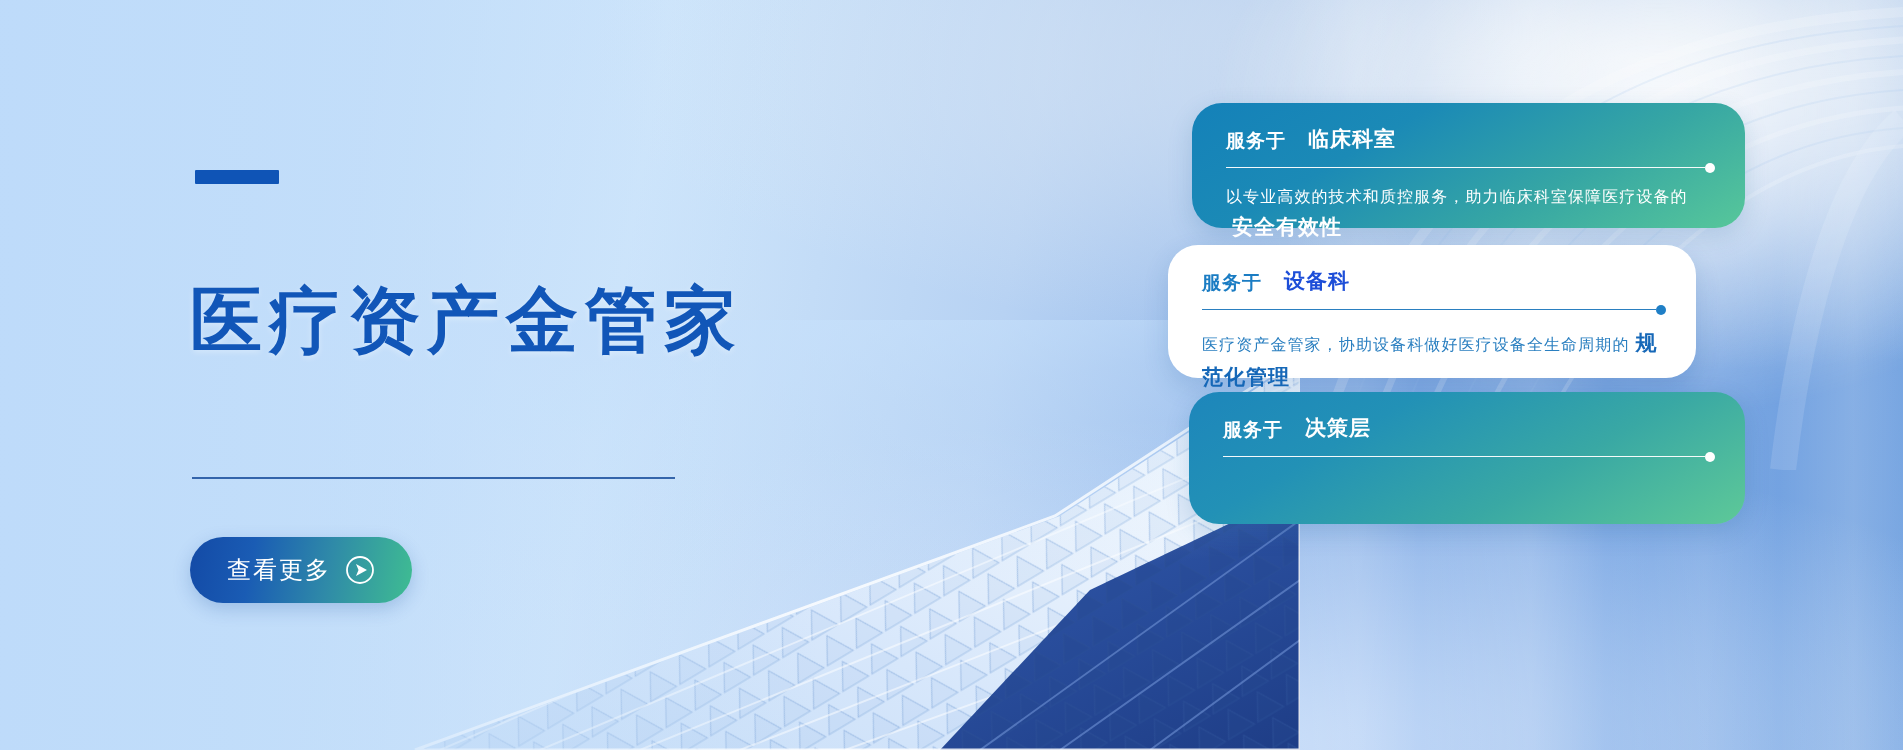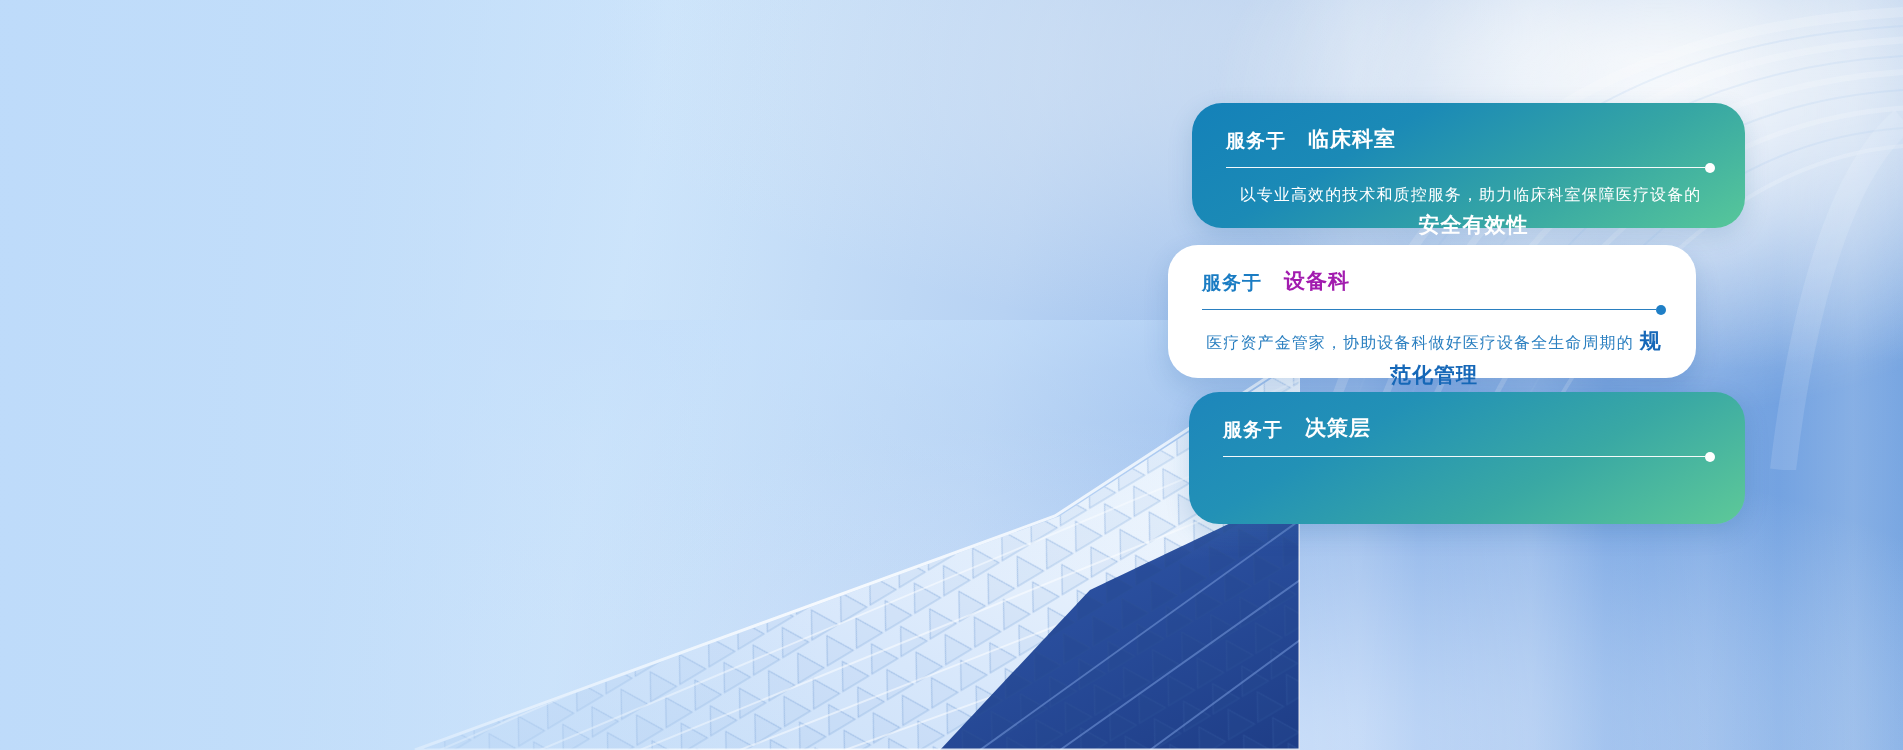--- a/index.html
+++ b/index.html
@@ -95,30 +95,30 @@
   .head-pre{font-size:19px;font-weight:700;letter-spacing:1px;
     font-family:"DejaVu Sans","Liberation Sans",sans-serif;}
   .head-main{font-size:21px;font-weight:700;letter-spacing:1px;
     font-family:"DejaVu Sans","Liberation Sans",sans-serif;}
 
   .card-line{position:relative;margin:13px 0 12px 0;height:9px;}
   .card-line .bar{position:absolute;left:0;right:10px;top:4px;height:1.4px;}
   .card-line .dot{position:absolute;right:0;top:0;width:10px;height:10px;border-radius:50%;}
 
   .card-body{font-size:16px;line-height:1.62;letter-spacing:1.1px;
-    font-family:Liberation Mono, monospace;font-weight:400;text-align:center;}
+    font-family:Liberation Sans, sans-serif;font-weight:400;}
   .hl{font-weight:700;font-size:21px;letter-spacing:1px;padding-left:6px;}
 
   .c1 .head-pre,.c1 .head-main,.c1 .card-body,.c1 .hl,
   .c3 .head-pre,.c3 .head-main,.c3 .card-body,.c3 .hl{color:#ffffff;}
   .c1 .card-line .bar,.c3 .card-line .bar{background:rgba(255,255,255,.95);}
   .c1 .card-line .dot,.c3 .card-line .dot{background:#ffffff;}
 
   .c2 .head-pre{color:#1a7cc3;}
-  .c2 .head-main{color:#a21caf;}
+  .c2 .head-main{color:#1d4ed8;}
   .c2 .card-body{color:#2a7fc0;}
   .c2 .hl{color:#1668b8;margin-top:26px;}
   .c2 .card-line .bar{background:#2a7fc0;}
   .c2 .card-line .dot{background:#1f7fc6;}
 </style>
 </head>
 <body>
 
 <div class="stage">
 
@@ -205,20 +205,35 @@
         </g>
       </g>
 
       <polygon points="1000,430 1000,36 755,196 115,430" fill="none" stroke="#ffffff" stroke-opacity="0.85" stroke-width="3"></polygon>
       <rect x="0" y="0" width="1000" height="300" fill="url(#fadeTop)"></rect>
     </svg>
   </div>
 
   <div class="bg-fade-left"></div>
 
+  <div class="left">
+    <div class="dash"></div>
+    <div class="title">医疗资产金管家</div>
+    <div class="rule"></div>
+
+    <div class="cta">
+      <span class="cta-label">查看更多</span>
+      <span class="cta-arrow">
+        <svg viewBox="0 0 30 30">
+          <circle cx="15" cy="15" r="13" fill="none" stroke="#ffffff" stroke-width="1.8"></circle>
+          <polygon points="11,9 22,15 11,21 13.5,15" fill="#ffffff"></polygon>
+        </svg>
+      </span>
+    </div>
+  </div>
 
   <div class="cards">
 
     <div class="card c1">
       <div class="card-head">
         <span class="head-pre">服务于</span>
         <span class="head-main">临床科室</span>
       </div>
       <div class="card-line">
         <span class="bar"></span>

